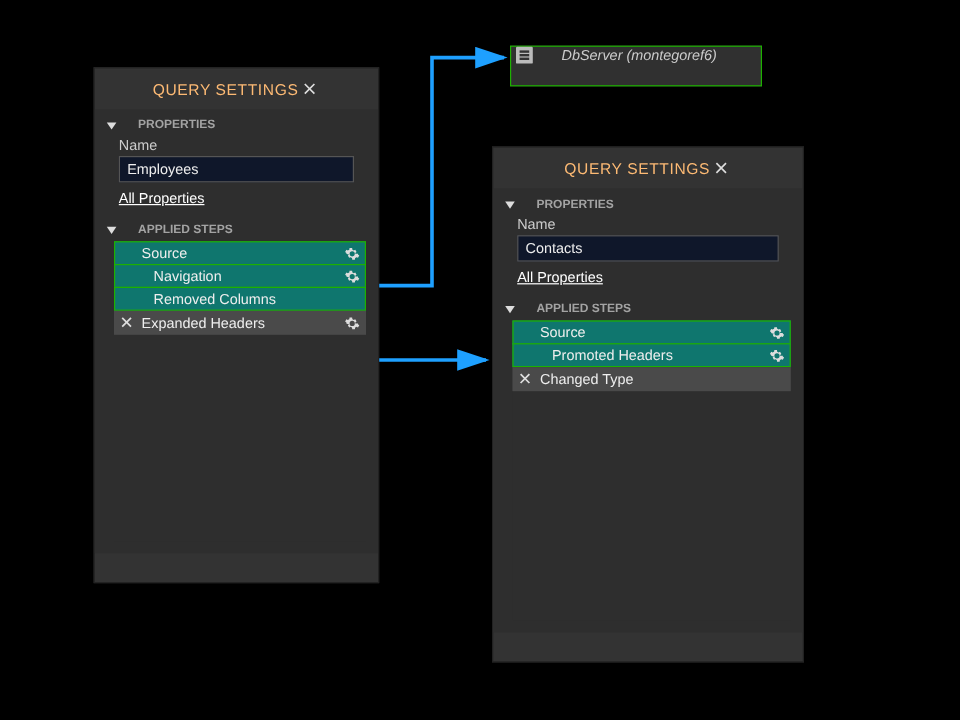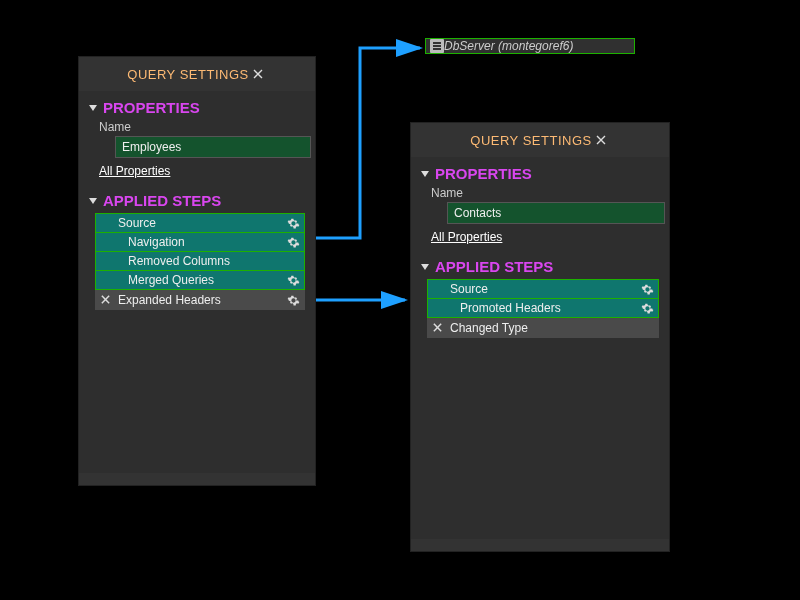--- a/index.html
+++ b/index.html
@@ -27,22 +27,22 @@
     letter-spacing: 0.5px;
     color: #fdba74;
   }
   .panel-title .close {
     width: 18px; height: 18px;
     display:flex; align-items:center; justify-content:center;
     cursor:pointer;
   }
   .body-pad { padding: 2px 10px 10px 10px; background:#2e2e2e; }
   .section-header {
-    display:flex; align-items:center; gap:4px;
-    font-weight:600; color:#d946ef; font-size:15px;
+    display:flex; align-items:center; gap:16px;
+    font-weight:600; color:#a3a3a3; font-size:10px;
     margin-top:6px; margin-bottom:4px;
     cursor:pointer;
   }
   .caret {
     width:0;height:0;
     border-top:4px solid transparent;
     border-bottom:4px solid transparent;
     border-left:0;
     border-right:6px solid #ddd;
     transform: rotate(0);
@@ -50,23 +50,23 @@
   .caret.open {
     width:0;height:0;
     border-left:4px solid transparent;
     border-right:4px solid transparent;
     border-top:6px solid #ddd;
     border-bottom:0;
     margin-right:2px;
   }
   .name-label { color:#ccc; margin: 4px 0 2px 10px; }
   .name-input {
-    margin-left:26px;
+    margin-left:10px;
     width: calc(100% - 20px);
-    background:#14532d;
+    background:#0f172a;
     border:1px solid #555;
     color:#eee;
     padding:3px 6px;
     font-family:inherit;
     font-size:12px;
   }
   .link {
     color:#ffffff;
     text-decoration: underline;
     margin: 6px 0 4px 10px;
@@ -102,24 +102,24 @@
     color:#ddd;
   }
   .step.selected {
     background:#4a4a4a;
   }
   
   .dbpill {
     position:absolute;
     border:1px solid #1db100;
     background:#303030;
-    display:flex; align-items:flex-end;
-    height: 16px;
+    display:flex; align-items:flex-start;
+    height: 34px;
     padding: 0 10px 0 4px;
-    gap:0;
+    gap:24px;
     font-style: italic;
     color:#ccc;
   }
   .dbicon {
     width:14px;height:14px;
     background:#bbb;
     display:flex;align-items:center;justify-content:center;
     color:#333;
     font-size:9px;
     border-radius:1px;
@@ -176,26 +176,20 @@
         </div>
         <div class="step green">
           <span>Navigation</span>
           <span class="gear"><svg width="13" height="13" viewBox="0 0 24 24">
               <path fill="#ddd" d="M12 8a4 4 0 100 8 4 4 0 000-8zm9 4a7 7 0 01-.1 1.2l2 1.6-2 3.4-2.4-1a7 7 0 01-2 1.2l-.4 2.6h-4l-.4-2.6a7 7 0 01-2-1.2l-2.4 1-2-3.4 2-1.6A7 7 0 013 12a7 7 0 01.1-1.2l-2-1.6 2-3.4 2.4 1a7 7 0 012-1.2L7.9 3h4l.4 2.6a7 7 0 012 1.2l2.4-1 2 3.4-2 1.6c.1.4.1.8.1 1.2z"></path>
             </svg></span>
         </div>
         <div class="step green">
           <span>Removed Columns</span>
         </div>
-        <div class="step green">
-          <span>Merged Queries</span>
-          <span class="gear"><svg width="13" height="13" viewBox="0 0 24 24">
-              <path fill="#ddd" d="M12 8a4 4 0 100 8 4 4 0 000-8zm9 4a7 7 0 01-.1 1.2l2 1.6-2 3.4-2.4-1a7 7 0 01-2 1.2l-.4 2.6h-4l-.4-2.6a7 7 0 01-2-1.2l-2.4 1-2-3.4 2-1.6A7 7 0 013 12a7 7 0 01.1-1.2l-2-1.6 2-3.4 2.4 1a7 7 0 012-1.2L7.9 3h4l.4 2.6a7 7 0 012 1.2l2.4-1 2 3.4-2 1.6c.1.4.1.8.1 1.2z"></path>
-            </svg></span>
-        </div>
         <div class="step selected">
           <span>Expanded Headers</span>
           <span class="gear"><svg width="13" height="13" viewBox="0 0 24 24">
               <path fill="#ddd" d="M12 8a4 4 0 100 8 4 4 0 000-8zm9 4a7 7 0 01-.1 1.2l2 1.6-2 3.4-2.4-1a7 7 0 01-2 1.2l-.4 2.6h-4l-.4-2.6a7 7 0 01-2-1.2l-2.4 1-2-3.4 2-1.6A7 7 0 013 12a7 7 0 01.1-1.2l-2-1.6 2-3.4 2.4 1a7 7 0 012-1.2L7.9 3h4l.4 2.6a7 7 0 012 1.2l2.4-1 2 3.4-2 1.6c.1.4.1.8.1 1.2z"></path>
             </svg></span>
           <span class="xmark"><svg width="11" height="11" viewBox="0 0 12 12">
               <path d="M2 2 L10 10 M10 2 L2 10" stroke="#ddd" stroke-width="1.6"></path>
             </svg></span>
         </div>
       </div>

